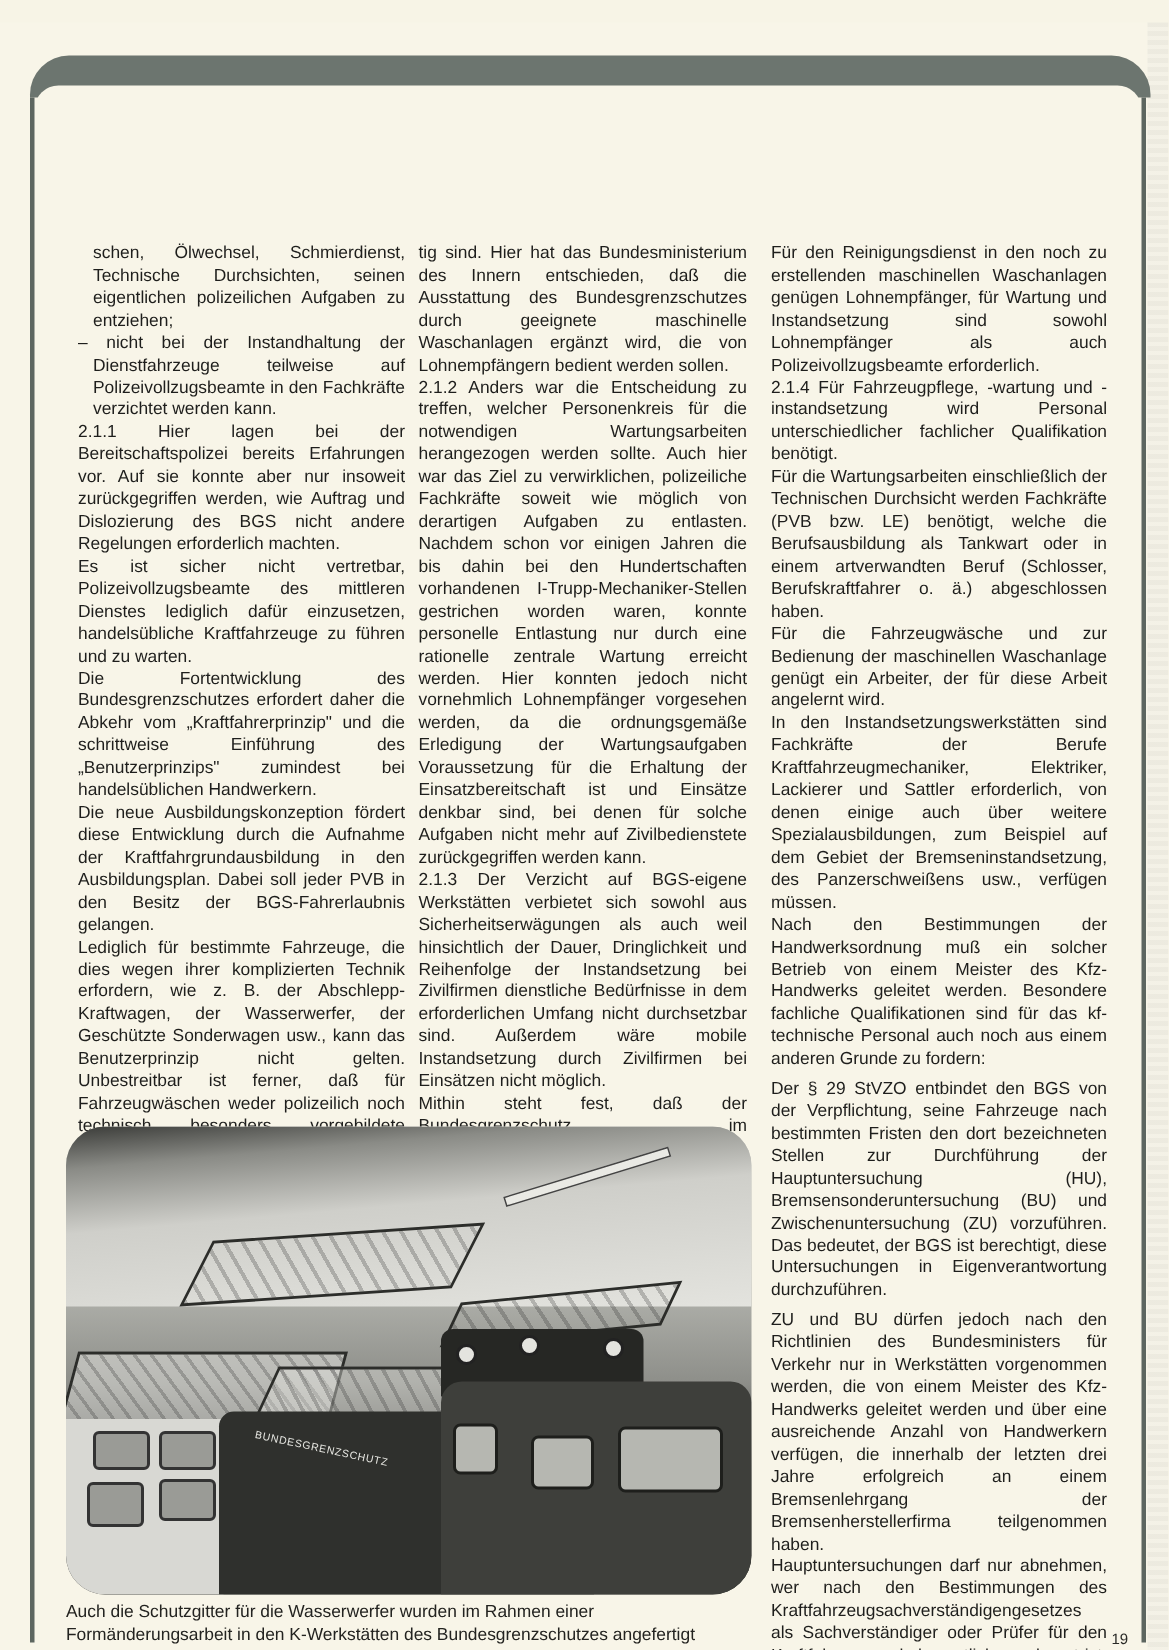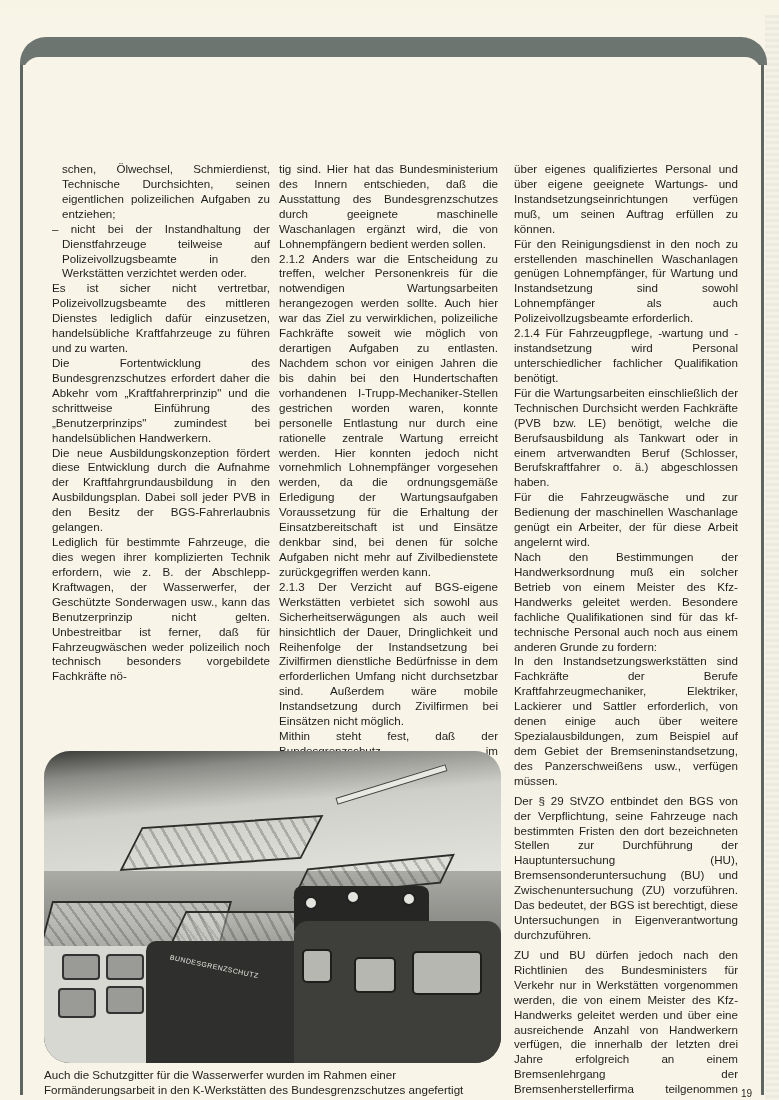--- a/index.html
+++ b/index.html
@@ -121,42 +121,42 @@
 <div class="page">
   <div class="right-margin"></div>
 
   <div class="frame-top"></div>
   <div class="frame-top-inner"></div>
   <div class="frame-left"></div>
   <div class="frame-right"></div>
 
   <div class="col col-1">
     <p class="indent">schen, Ölwechsel, Schmierdienst, Technische Durchsichten, seinen eigentlichen polizeilichen Aufgaben zu entziehen;</p>
-    <p class="dash-item">– nicht bei der Instandhaltung der Dienstfahrzeuge teilweise auf Polizeivollzugsbeamte in den Werkstätten verzichtet werden oder.</p>
+    <p class="dash-item">– nicht bei der Instandhaltung der Dienstfahrzeuge teilweise auf Polizeivollzugsbeamte in den Fachkräfte verzichtet werden kann.</p>
+    <p>2.1.1 Hier lagen bei der Bereitschaftspolizei bereits Erfahrungen vor. Auf sie konnte aber nur insoweit zurückgegriffen werden, wie Auftrag und Dislozierung des BGS nicht andere Regelungen erforderlich machten.</p>
     <p>Es ist sicher nicht vertretbar, Polizeivollzugsbeamte des mittleren Dienstes lediglich dafür einzusetzen, handelsübliche Kraftfahrzeuge zu führen und zu warten.</p>
     <p>Die Fortentwicklung des Bundesgrenzschutzes erfordert daher die Abkehr vom „Kraftfahrerprinzip" und die schrittweise Einführung des „Benutzerprinzips" zumindest bei handelsüblichen Handwerkern.</p>
     <p>Die neue Ausbildungskonzeption fördert diese Entwicklung durch die Aufnahme der Kraftfahrgrundausbildung in den Ausbildungsplan. Dabei soll jeder PVB in den Besitz der BGS-Fahrerlaubnis gelangen.</p>
     <p>Lediglich für bestimmte Fahrzeuge, die dies wegen ihrer komplizierten Technik erfordern, wie z. B. der Abschlepp-Kraftwagen, der Wasserwerfer, der Geschützte Sonderwagen usw., kann das Benutzerprinzip nicht gelten. Unbestreitbar ist ferner, daß für Fahrzeugwäschen weder polizeilich noch technisch besonders vorgebildete Fachkräfte nö-</p>
   </div>
 
   <div class="col col-2">
     <p>tig sind. Hier hat das Bundesministerium des Innern entschieden, daß die Ausstattung des Bundesgrenzschutzes durch geeignete maschinelle Waschanlagen ergänzt wird, die von Lohnempfängern bedient werden sollen.</p>
     <p>2.1.2 Anders war die Entscheidung zu treffen, welcher Personenkreis für die notwendigen Wartungsarbeiten herangezogen werden sollte. Auch hier war das Ziel zu verwirklichen, polizeiliche Fachkräfte soweit wie möglich von derartigen Aufgaben zu entlasten. Nachdem schon vor einigen Jahren die bis dahin bei den Hundertschaften vorhandenen I-Trupp-Mechaniker-Stellen gestrichen worden waren, konnte personelle Entlastung nur durch eine rationelle zentrale Wartung erreicht werden. Hier konnten jedoch nicht vornehmlich Lohnempfänger vorgesehen werden, da die ordnungsgemäße Erledigung der Wartungsaufgaben Voraussetzung für die Erhaltung der Einsatzbereitschaft ist und Einsätze denkbar sind, bei denen für solche Aufgaben nicht mehr auf Zivilbedienstete zurückgegriffen werden kann.</p>
     <p>2.1.3 Der Verzicht auf BGS-eigene Werkstätten verbietet sich sowohl aus Sicherheitserwägungen als auch weil hinsichtlich der Dauer, Dringlichkeit und Reihenfolge der Instandsetzung bei Zivilfirmen dienstliche Bedürfnisse in dem erforderlichen Umfang nicht durchsetzbar sind. Außerdem wäre mobile Instandsetzung durch Zivilfirmen bei Einsätzen nicht möglich.</p>
     <p>Mithin steht fest, daß der Bundesgrenzschutz im kraftfahrtechnischen Bereich</p>
   </div>
 
   <div class="col col-3">
-    <p>über eigenes qualifiziertes Personal und über eigene geeignete Wartungs- und Instandsetzungseinrichtungen verfügen muß, um seinen Auftrag erfüllen zu können.</p>
     <p>Für den Reinigungsdienst in den noch zu erstellenden maschinellen Waschanlagen genügen Lohnempfänger, für Wartung und Instandsetzung sind sowohl Lohnempfänger als auch Polizeivollzugsbeamte erforderlich.</p>
     <p>2.1.4 Für Fahrzeugpflege, -wartung und -instandsetzung wird Personal unterschiedlicher fachlicher Qualifikation benötigt.</p>
     <p>Für die Wartungsarbeiten einschließlich der Technischen Durchsicht werden Fachkräfte (PVB bzw. LE) benötigt, welche die Berufsausbildung als Tankwart oder in einem artverwandten Beruf (Schlosser, Berufskraftfahrer o. ä.) abgeschlossen haben.</p>
     <p>Für die Fahrzeugwäsche und zur Bedienung der maschinellen Waschanlage genügt ein Arbeiter, der für diese Arbeit angelernt wird.</p>
+    <p>In den Instandsetzungswerkstätten sind Fachkräfte der Berufe Kraftfahrzeugmechaniker, Elektriker, Lackierer und Sattler erforderlich, von denen einige auch über weitere Spezialausbildungen, zum Beispiel auf dem Gebiet der Bremseninstandsetzung, des Panzerschweißens usw., verfügen müssen.</p>
     <p>Nach den Bestimmungen der Handwerksordnung muß ein solcher Betrieb von einem Meister des Kfz-Handwerks geleitet werden. Besondere fachliche Qualifikationen sind für das kf-technische Personal auch noch aus einem anderen Grunde zu fordern:</p>
-    <p>In den Instandsetzungswerkstätten sind Fachkräfte der Berufe Kraftfahrzeugmechaniker, Elektriker, Lackierer und Sattler erforderlich, von denen einige auch über weitere Spezialausbildungen, zum Beispiel auf dem Gebiet der Bremseninstandsetzung, des Panzerschweißens usw., verfügen müssen.</p>
     <p class="gap">Der § 29 StVZO entbindet den BGS von der Verpflichtung, seine Fahrzeuge nach bestimmten Fristen den dort bezeichneten Stellen zur Durchführung der Hauptuntersuchung (HU), Bremsensonderuntersuchung (BU) und Zwischenuntersuchung (ZU) vorzuführen. Das bedeutet, der BGS ist berechtigt, diese Untersuchungen in Eigenverantwortung durchzuführen.</p>
     <p class="gap">ZU und BU dürfen jedoch nach den Richtlinien des Bundesministers für Verkehr nur in Werkstätten vorgenommen werden, die von einem Meister des Kfz-Handwerks geleitet werden und über eine ausreichende Anzahl von Handwerkern verfügen, die innerhalb der letzten drei Jahre erfolgreich an einem Bremsenlehrgang der Bremsenherstellerfirma teilgenommen haben.</p>
     <p>Hauptuntersuchungen darf nur abnehmen, wer nach den Bestimmungen des Kraftfahrzeugsachverständigengesetzes als Sachverständiger oder Prüfer für den Kraftfahrzeugverkehr amtlich anerkannt ist. Diese Anerkennung wird ge-</p>
   </div>
 
   <div class="photo">
     <div class="ceiling"></div>
     <div class="light-bar"></div>
     <div class="grid-frame g1"></div>
     <div class="grid-frame g2"></div>

